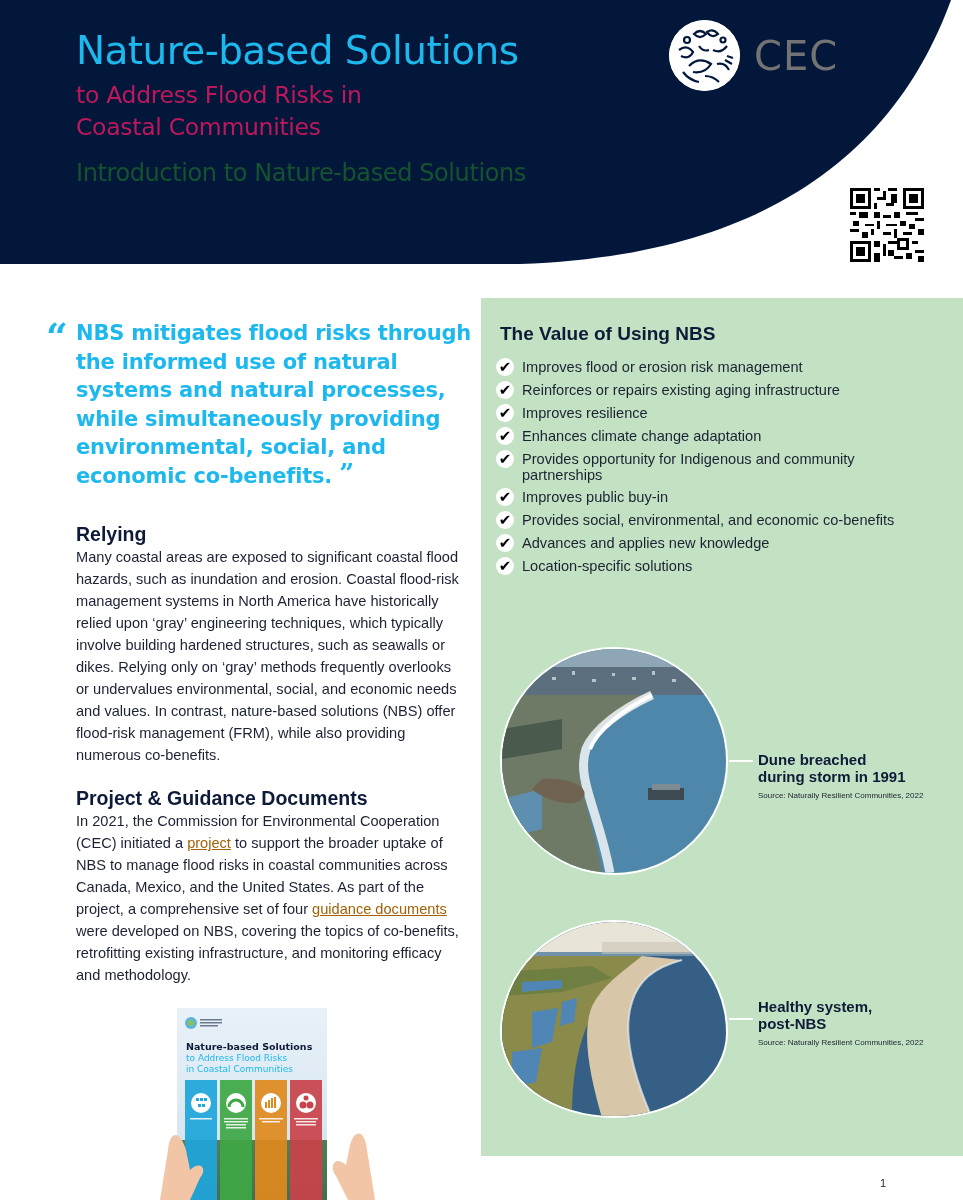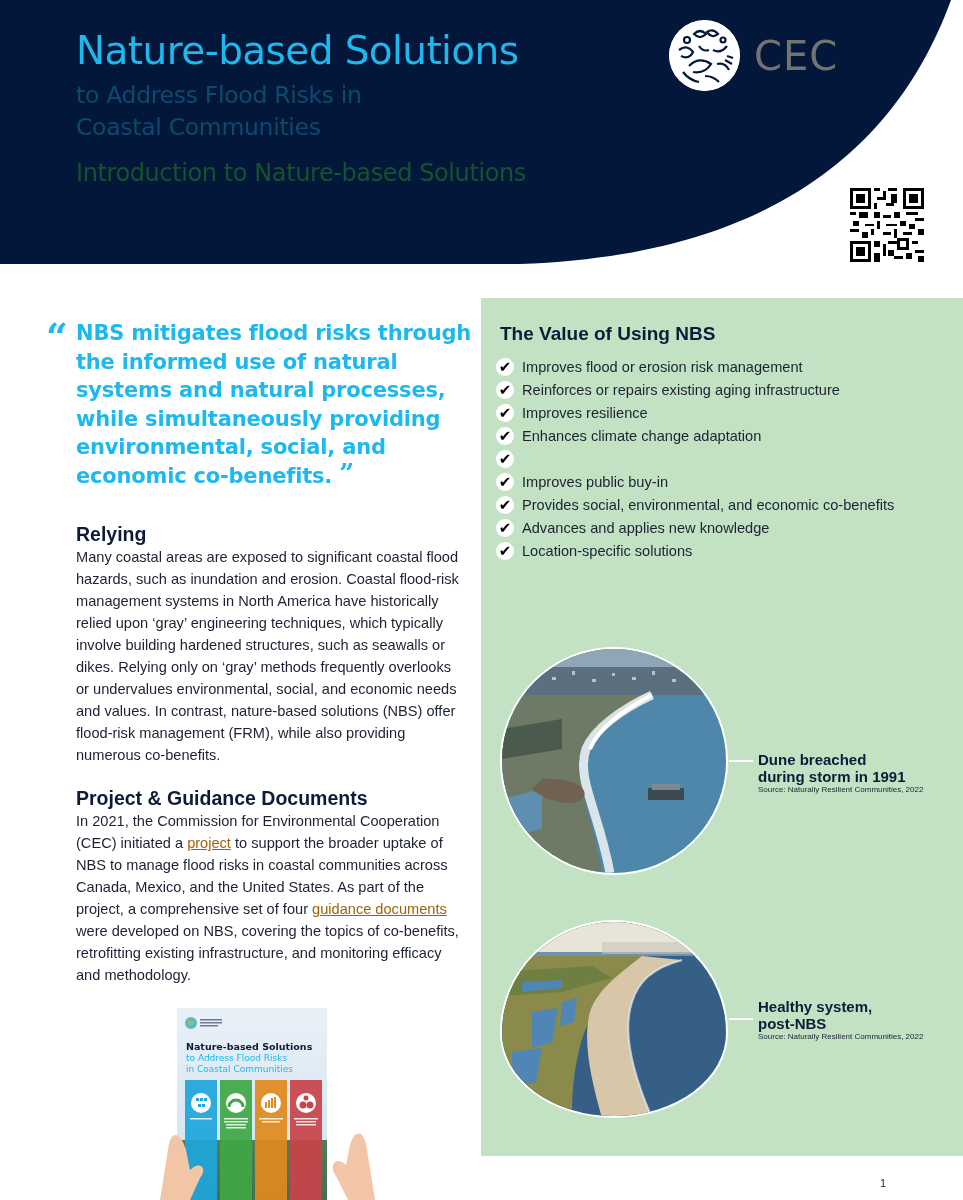--- a/index.html
+++ b/index.html
@@ -3,21 +3,21 @@
 <meta charset="utf-8">
 <style>
   * { box-sizing: border-box; margin: 0; padding: 0; }
   html, body { width: 963px; height: 1200px; overflow: hidden; background: #ffffff; }
   body { position: relative; font-family: "Liberation Sans", sans-serif; color: #0e1b38; }
 
   
   .header-bg { position: absolute; left: 0; top: 0; width: 963px; height: 265px; overflow: hidden; }
   .header-bg svg { position: absolute; left: 0; top: 0; }
   .title-main { position: absolute; left: 76px; top: 28px; font-family: "DejaVu Sans", sans-serif; font-size: 39px; font-weight: normal; color: #1db9ee; letter-spacing: -0.6px; white-space: nowrap; }
-  .title-sub { position: absolute; left: 76px; top: 79px; font-family: "DejaVu Sans", sans-serif; font-size: 23.5px; line-height: 32px; color: #0c4a6e; letter-spacing: -0.3px; }
+  .title-sub { position: absolute; left: 76px; top: 79px; font-family: "DejaVu Sans", sans-serif; font-size: 23.5px; line-height: 32px; color: #be185d; letter-spacing: -0.3px; }
   .title-intro { position: absolute; left: 76px; top: 159px; font-family: "DejaVu Sans", sans-serif; font-size: 24px; color: #14532d; letter-spacing: -0.4px; white-space: nowrap; }
 
   .logo { position: absolute; left: 669px; top: 20px; display: flex; align-items: center; }
   .logo-emblem { width: 71px; height: 71px; border-radius: 50%; background: #ffffff; position: relative; overflow: hidden; }
   .logo-text { margin-left: 14px; font-family: "DejaVu Sans", sans-serif; font-size: 40px; color: #737373; letter-spacing: 1px; }
 
   .qr { position: absolute; left: 850px; top: 188px; width: 74px; height: 74px; }
 
   
   .quote { position: absolute; left: 46px; top: 318px; width: 420px; }
@@ -43,21 +43,21 @@
   .benefits li { display: flex; align-items: flex-start; font-size: 14.6px; line-height: 16px; margin-bottom: 6px; color: #1c2233; }
   .check { flex: 0 0 18px; width: 18px; height: 18px; border-radius: 50%; background: #ffffff; margin-right: 8px; margin-top: -1px; display: flex; align-items: center; justify-content: center; font-size: 15px; font-weight: bold; color: #000; font-family: "DejaVu Sans", sans-serif; }
   .location-title { position: absolute; left: 19px; top: 314px; font-size: 16px; font-weight: bold; color: #0e1b38; }
 
   .photo { position: absolute; left: 19px; width: 228px; height: 228px; border-radius: 50%; border: 2px solid #ffffff; overflow: hidden; }
   .photo-1 { top: 349px; }
   .photo-2 { top: 622px; height: 198px; border-radius: 50% 50% 50% 50% / 57% 57% 43% 43%; }
   .connector { position: absolute; left: 248px; width: 24px; height: 2px; background: #ffffff; }
   .caption { position: absolute; left: 277px; width: 200px; }
   .caption-title { font-size: 15px; font-weight: bold; line-height: 17px; color: #0e1b38; }
-  .caption-source { font-size: 8px; margin-top: 0; color: #1c2233; white-space: nowrap; }
+  .caption-source { font-size: 8px; margin-top: 6px; color: #1c2233; white-space: nowrap; }
 
   .page-number { position: absolute; left: 880px; top: 1177px; font-size: 11px; color: #1c2233; }
 </style>
 </head>
 <body>
 
 <div class="header-bg">
   <svg width="963" height="265" viewBox="0 0 963 265">
     <path d="M0 0 L951 0 C 900 140, 780 255, 520 264 L0 264 Z" fill="#03173a"></path>
   </svg>
@@ -246,20 +246,21 @@
     <li>
         <span class="check">✔</span>
         <span>Improves resilience</span>
       </li>
     <li>
         <span class="check">✔</span>
         <span>Enhances climate change adaptation</span>
       </li>
     <li>
         <span class="check">✔</span>
+        <span style="width:360px;">Provides opportunity for Indigenous and community partnerships</span>
       </li>
     <li>
         <span class="check">✔</span>
         <span>Improves public buy-in</span>
       </li>
     <li>
         <span class="check">✔</span>
         <span>Provides social, environmental, and economic co-benefits</span>
       </li>
     <li>

